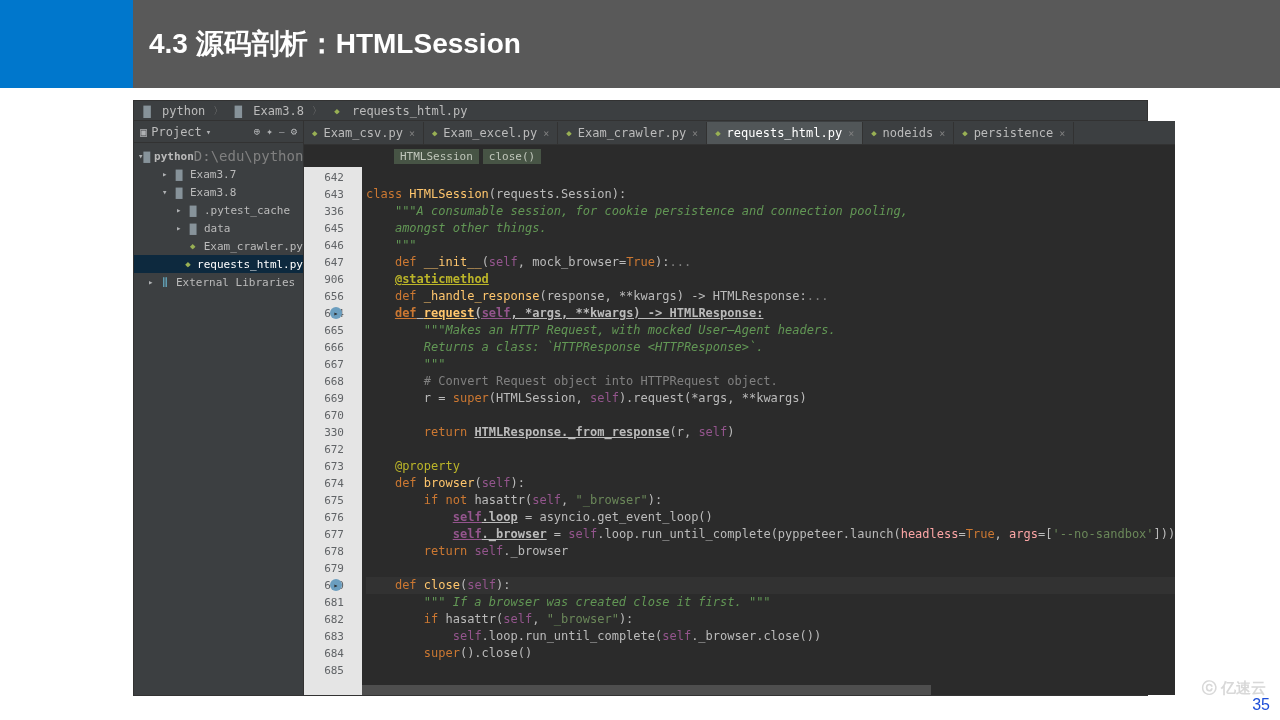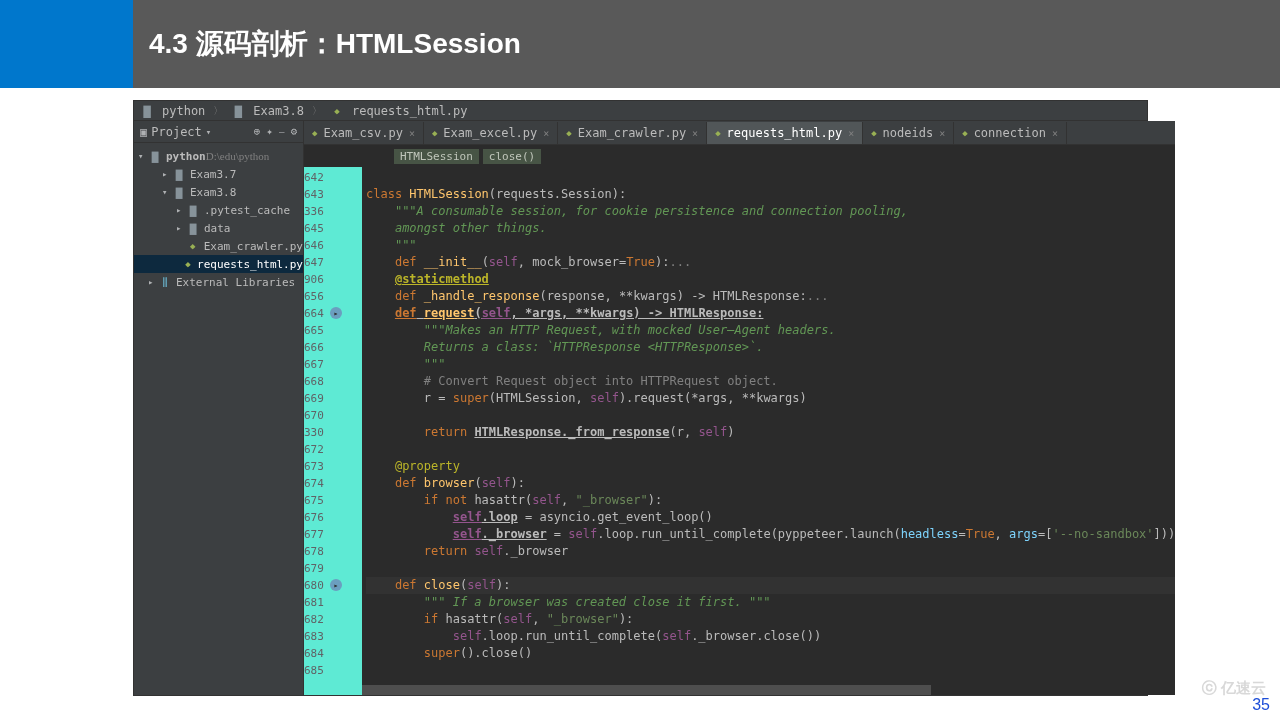--- a/index.html
+++ b/index.html
@@ -30,35 +30,35 @@
 .tree-row.selected .tree-text{color:#fff;}
 .right-col { flex: 1; display: flex; flex-direction: column; background:#2B2B2B;}
 .tabs { height: 24px; background: #3C3F41; display: flex; align-items: flex-end; border-bottom: 1px solid #323232;}
 .tab { height: 22px; padding: 0 8px; display: flex; align-items: center; gap: 6px; background: #3C3F41; border-right: 1px solid #323232; color: #BBBBBB; cursor:pointer;}
 .tab.active { background: #515658; color: #fff; }
 .tab-close{color:#808080;font-size:10px;}
 .tab .py-icon{font-size:9px;}
 .breadcrumb-fn { height: 22px; background: #2B2B2B; display: flex; align-items: center; padding-left: 90px; gap:4px;}
 .fn-box{background:#475445;color:#C0C6BB;padding:1px 6px;font-size:11px;}
 .editor { flex: 1; display: flex; background: #2B2B2B; overflow:hidden; position:relative;}
-.gutter { width: 58px; background: #5eead4; padding-right: 18px; color: #606366; font-size: 11px; line-height: 17px; padding-top:2px; position:relative;}
+.gutter { width: 58px; background: #e5e5e5; text-align: right; padding-right: 18px; color: #606366; font-size: 11px; line-height: 17px; padding-top:2px; position:relative;}
 .gutter .line{height:17px;position:relative;}
 .gutter .marker{position:absolute;right:2px;width:12px;height:12px;border-radius:50%;background:#6B9EBF;top:2px;font-size:8px;display:flex;align-items:center;justify-content:center;color:#2B2B2B;}
 .code { flex: 1; font-size: 12px; line-height: 17px; padding-left: 4px; padding-top:2px; font-family:Consolas,monospace; white-space:pre;}
 .code .line{height:17px;}
 .caret-line{background:#323232;}
 .kw{color:#CC7832;}
 .fn{color:#FFC66D;}
 .self{color:#94558D;}
 .str{color:#6A8759;}
 .doc{color:#629755;font-style:italic;}
 .cmt{color:#808080;}
 .dec{color:#BBB529;}
 .under{text-decoration:underline;font-weight:bold;}
-.param{color:#7dd3fc;}
+.param{color:#fca5a5;}
 .scrollbar-h{position:absolute;bottom:0;left:58px;right:0;height:10px;background:#2B2B2B;}
 .scrollbar-thumb{position:absolute;left:0;width:70%;height:100%;background:#4E4E4E;}
 .slide-number{position:absolute;right:10px;bottom:6px;font-size:16px;color:#1d4ed8;}
 .watermark{position:absolute;right:14px;bottom:22px;color:#D8D8D8;font-size:15px;font-weight:bold;margin-left:39px;}
 </style>
 </head>
 <body>
 
 <div class="slide-header">
   <div class="blue-block"></div>
@@ -97,21 +97,21 @@
           <span>✦</span>
           <span>⎯</span>
           <span>⚙</span>
         </div>
       </div>
       <div class="tree">
         <div class="tree-row">
           <span class="tree-caret">▾</span>
           <span class="tree-icon folder-icon">▇</span>
           <span class="tree-text" style="font-weight:bold;">python</span>
-          <span class="tree-text dim" style="margin-left:0;font-size:11px;font-family:Liberation Serif, serif;">D:\edu\python</span>
+          <span class="tree-text dim" style="margin-left:0;font-size:14px;">D:\edu\python</span>
         </div>
         <div id="tree-items">
             <div class="tree-row" style="padding-left: 28px;">
               <span class="tree-caret">▸</span>
               <span class="tree-icon folder-icon">▇</span>
               <span class="tree-text">Exam3.7</span>
             </div>
             <div class="tree-row" style="padding-left: 28px;">
               <span class="tree-caret">▾</span>
               <span class="tree-icon folder-icon">▇</span>
@@ -167,21 +167,21 @@
             <span>requests_html.py</span>
             <span class="tab-close">×</span>
           </div>
           <div class="tab">
             <span class="py-icon">◆</span>
             <span>nodeids</span>
             <span class="tab-close">×</span>
           </div>
           <div class="tab">
             <span class="py-icon">◆</span>
-            <span>connection</span>
+            <span>persistence</span>
             <span class="tab-close">×</span>
           </div>
         </div>
       <div class="breadcrumb-fn">
         <span class="fn-box">HTMLSession</span>
         <span class="fn-box">close()</span>
       </div>
       <div class="editor">
         <div class="gutter" id="gutter">
             <div class="line">642</div>

